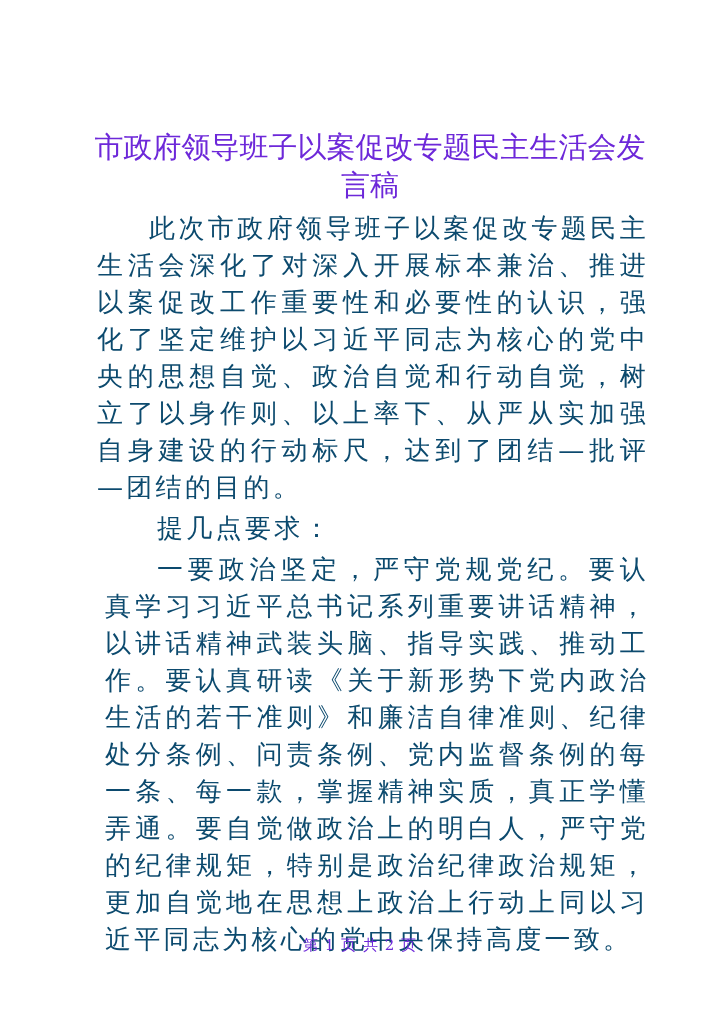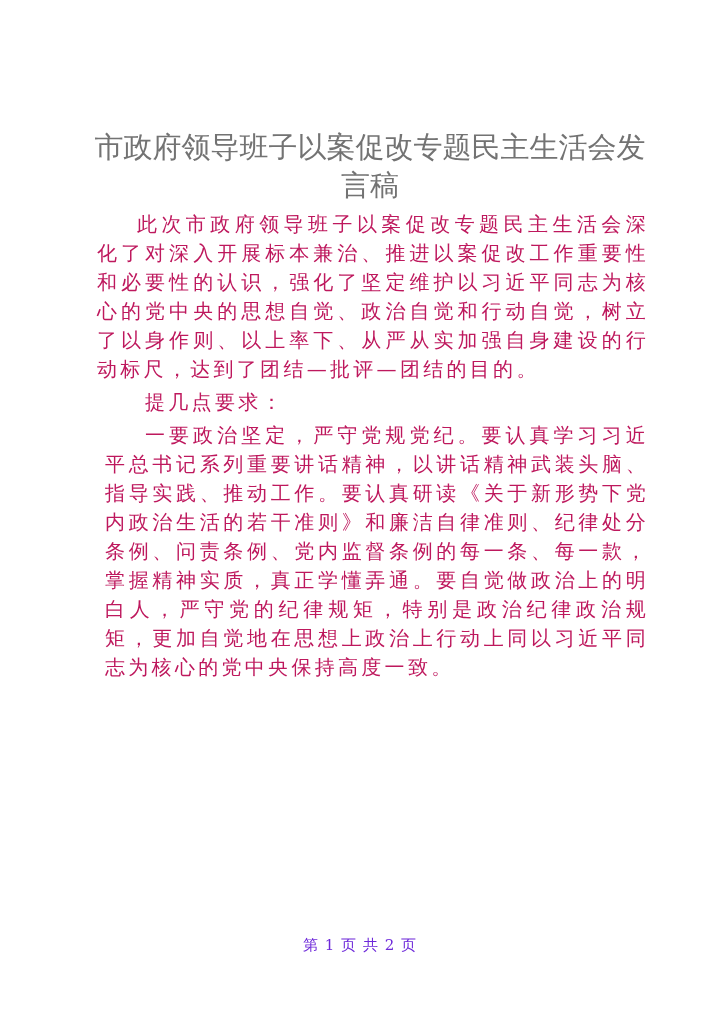--- a/index.html
+++ b/index.html
@@ -24,32 +24,32 @@
     }
     .title {
       position: absolute;
       left: 90px;
       top: 128px;
       width: 560px;
       text-align: center;
       font-size: 29px;
       line-height: 38px;
       font-weight: normal;
-      color: #737373;
+      color: #6d28d9;
       margin: 0;
       letter-spacing: 0px;
     }
     .body {
       position: absolute;
       left: 97px;
       top: 210px;
       width: 552px;
-      font-size: 20px;
-      line-height: 29px;
-      color: #be185d;
+      font-size: 26px;
+      line-height: 37px;
+      color: #0c4a6e;
       letter-spacing: 3.3px;
     }
     .body p {
       margin: 0;
       text-indent: 2em;
       text-align: justify;
     }
     .body p.gap { margin-top: 4px; margin-left: 8px; }
     .footer {
       position: absolute;

